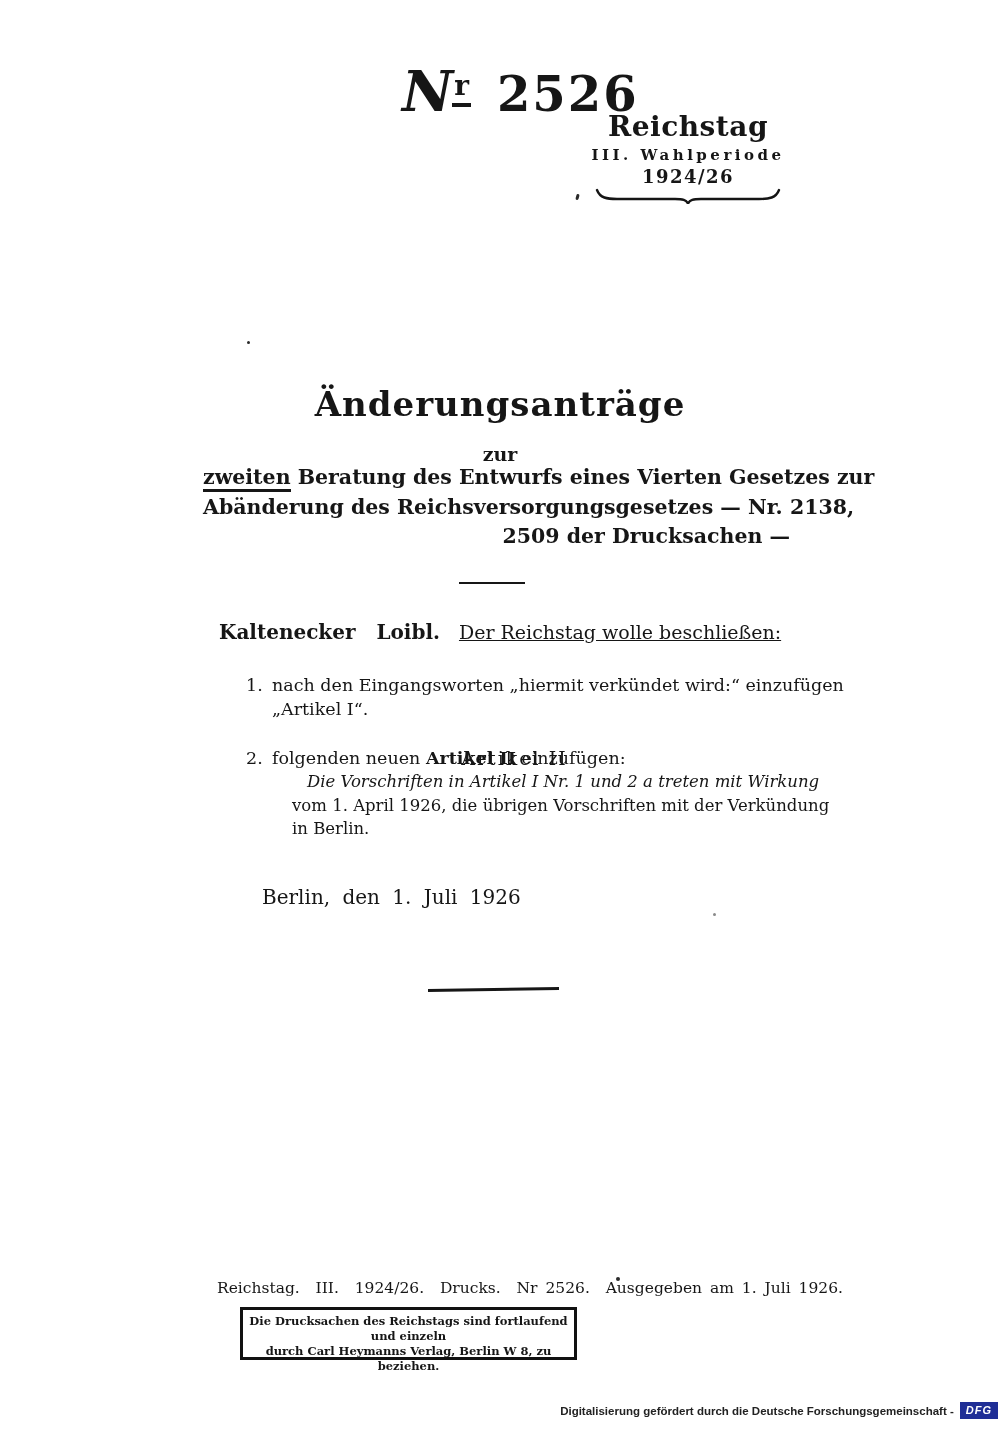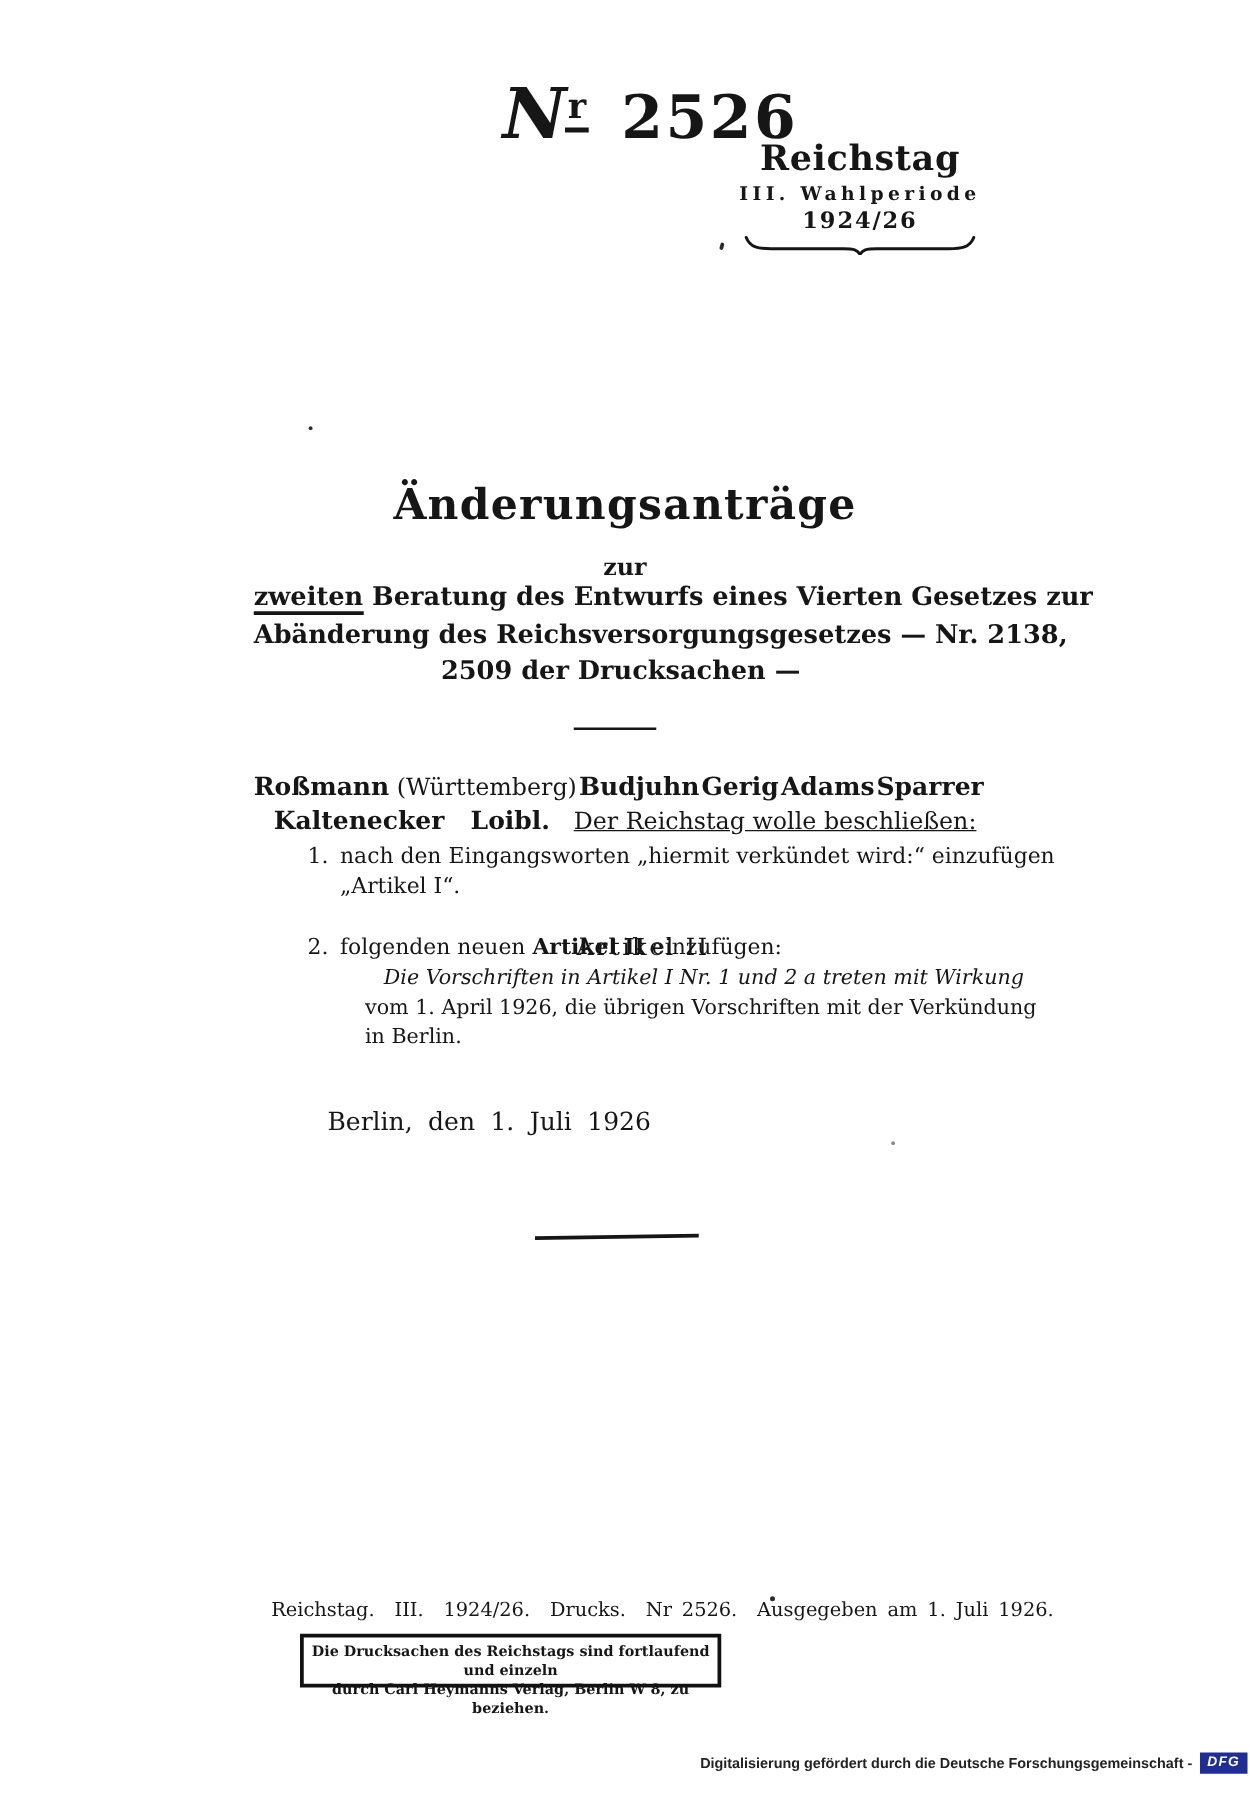--- a/index.html
+++ b/index.html
@@ -21,21 +21,21 @@
   .session{position:absolute;left:588px;top:110px;width:200px;text-align:center;}
   .session .inst{font-size:28px;font-weight:700;letter-spacing:0.5px;}
   .session .period{font-size:15px;font-weight:700;letter-spacing:3.5px;margin-top:3px;white-space:nowrap;}
   .session .years{font-size:18px;font-weight:700;letter-spacing:1.5px;margin-top:2px;}
   .session .brace{display:block;margin:1px auto 0 auto;width:186px;height:16px;}
   
   .title{position:absolute;left:0;top:384px;width:1000px;margin:0;text-align:center;font-size:34px;font-weight:700;letter-spacing:1px;}
   .zur{position:absolute;left:0;top:443px;width:1000px;text-align:center;font-size:19px;font-weight:700;}
   .subject{position:absolute;left:203px;top:463px;width:587px;font-size:20.5px;font-weight:700;line-height:29.5px;}
   .jline{text-align:justify;text-align-last:justify;white-space:nowrap;}
-  .cline{text-align:center;}
+  .cline{text-align:right;}
   .subject .u{border-bottom:3px solid #161616;padding-bottom:0px;}
   
   .rule{position:absolute;background:#161616;}
   .rule1{left:459px;top:582px;width:66px;height:2px;}
   .rule2{left:428px;top:988px;width:131px;height:2.5px;transform:rotate(-0.8deg);}
   
   .names{position:absolute;left:203px;top:617px;width:584px;}
   .names .l1{display:flex;justify-content:space-between;align-items:baseline;font-size:20px;font-weight:700;}
   .names .reg{font-weight:400;font-size:19px;}
   .names .l2{margin-top:3px;padding-left:16px;font-size:20px;font-weight:700;}
@@ -49,21 +49,21 @@
   .item2{margin-top:25px;}
   .list b,.art-head b{font-weight:700;}
   
   .art-head{position:absolute;left:246px;top:747px;width:537px;text-align:center;font-size:19px;letter-spacing:2px;}
   .art-para{position:absolute;left:292px;top:770px;width:491px;font-size:16.5px;line-height:23.5px;}
   .art-para .indent{padding-left:15px;font-style:italic;}
   
   .dateline{position:absolute;left:262px;top:885px;font-size:20px;word-spacing:6px;}
   
   .imprint{position:absolute;left:217px;top:1279px;font-size:15.5px;word-spacing:3px;white-space:pre;}
-  .pub-box{position:absolute;left:240px;top:1307px;width:337px;height:43px;box-sizing:border-box;border:3px solid #111;text-align:center;font-size:11.5px;font-weight:700;line-height:15px;padding-top:4px;}
+  .pub-box{position:absolute;left:240px;top:1307px;width:337px;height:53px;box-sizing:border-box;border:3px solid #111;text-align:center;font-size:11.5px;font-weight:700;line-height:15px;padding-top:4px;}
   
   .dfg{position:absolute;left:560px;top:1402px;width:440px;display:flex;align-items:center;justify-content:flex-end;gap:6px;padding-right:2px;box-sizing:border-box;}
   .dfg .credit{font-family:"Liberation Sans","DejaVu Sans",sans-serif;font-size:11.5px;font-weight:700;color:#222;white-space:nowrap;}
   .dfg .logo{display:inline-block;background:#1f2e96;color:#fff;font-family:"Liberation Sans","DejaVu Sans",sans-serif;font-size:11px;font-weight:700;font-style:italic;padding:2px 6px 3px 6px;letter-spacing:1px;}
   
   .speck{position:absolute;background:#2a2a2a;border-radius:50%;}
   .sp1{left:247px;top:341px;width:3px;height:3px;}
   .sp2{left:576px;top:194px;width:3px;height:6px;border-radius:2px;transform:rotate(15deg);}
   .sp3{left:713px;top:913px;width:3px;height:3px;background:#8a8a8a;}
   .sp4{left:616px;top:1277px;width:4px;height:4px;}
@@ -92,27 +92,20 @@
 
   <div class="subject">
     <div class="jline"><span class="u">zweiten</span><span> Beratung des Entwurfs eines Vierten Gesetzes zur</span></div>
     <div class="jline">Abänderung des Reichsversorgungsgesetzes — Nr. 2138,</div>
     <div class="cline">2509 der Drucksachen —</div>
   </div>
 
   <div class="rule rule1"></div>
 
   <div class="names">
-    <div class="l1">
-      <span class="seg"><b>Roßmann</b><span class="reg"> (Württemberg)</span></span>
-      <b>Budjuhn</b>
-      <b>Gerig</b>
-      <b>Adams</b>
-      <b>Sparrer</b>
-    </div>
     <div class="l2">
       <b>Kaltenecker</b>
       <b class="gap">Loibl.</b>
       <span class="reg intro">Der Reichstag wolle beschließen:</span>
     </div>
   </div>
 
   <div class="list">
     <div class="item">
       <span class="num">1.</span>

